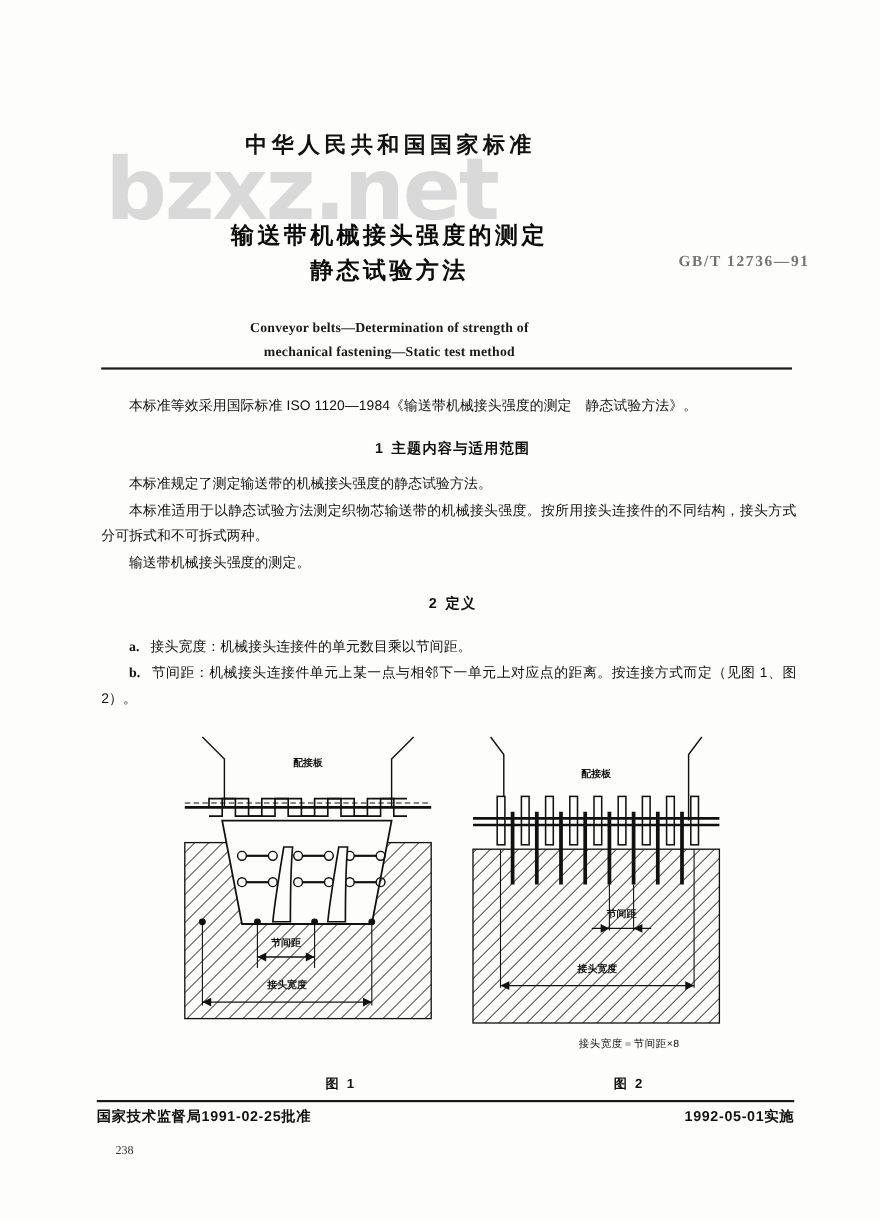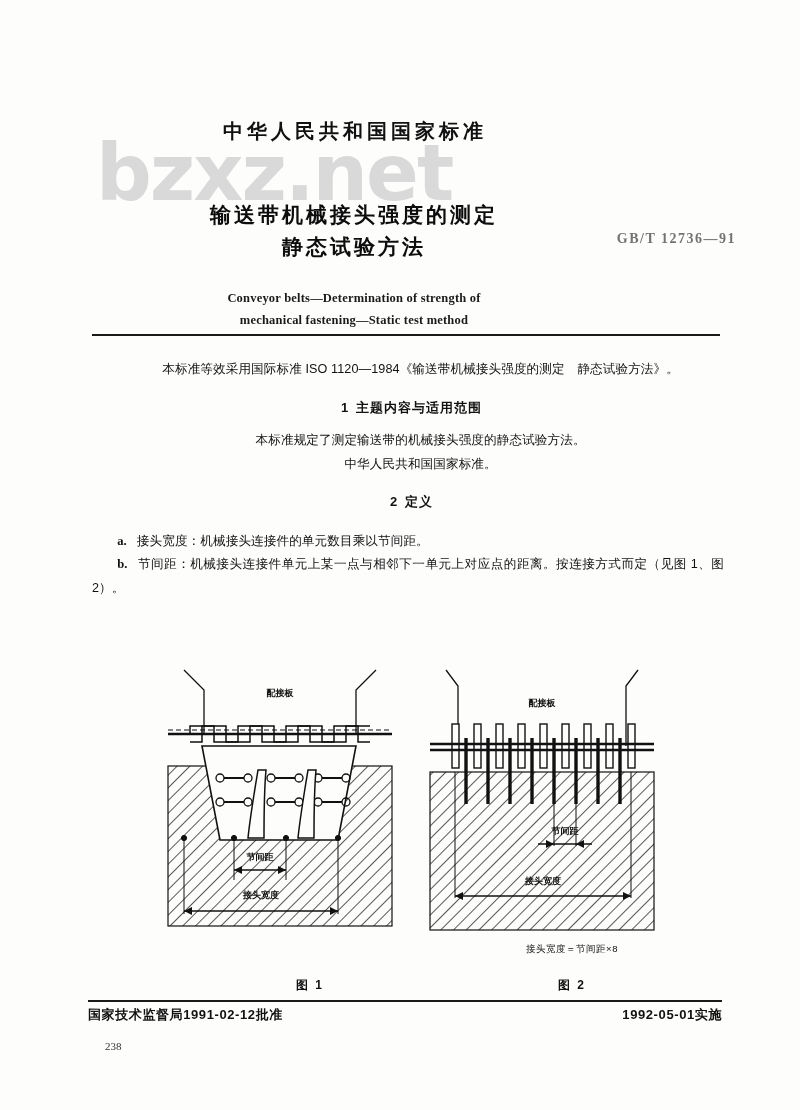--- a/index.html
+++ b/index.html
@@ -112,21 +112,20 @@
     z-index: 4;
     font-family: "Liberation Sans", sans-serif;
     font-size: 12.6px;
     line-height: 23.5px;
     color: #111;
   }
   .para {
     text-indent: 2em;
     margin: 0;
     letter-spacing: 0.1px;
-    text-align: center;
   }
   .para-flow {
     text-indent: 2em;
     margin: 0;
     letter-spacing: 0.1px;
     text-align: justify;
   }
   .sec-head {
     margin: 14px 0 10px 0;
     font-weight: 700;
@@ -256,21 +255,22 @@
 
   <div class="rule"></div>
 
   <div class="body-text">
     <p class="para">本标准等效采用国际标准 ISO 1120—1984《输送带机械接头强度的测定　静态试验方法》。</p>
 
     <div class="sec-head">
       <span class="num">1</span><span>主题内容与适用范围</span>
     </div>
     <p class="para">本标准规定了测定输送带的机械接头强度的静态试验方法。</p>
-    <p class="para">中华人民共和国国家标准。</p>
+    <p class="para-flow">本标准适用于以静态试验方法测定织物芯输送带的机械接头强度。按所用接头连接件的不同结构，接头方式分可拆式和不可拆式两种。</p>
+    <p class="para">输送带机械接头强度的测定。</p>
 
     <div class="sec-head">
       <span class="num">2</span><span>定义</span>
     </div>
     <div class="spacer-sm"></div>
     <p class="def-item"><span class="lbl">a.</span><span>接头宽度：机械接头连接件的单元数目乘以节间距。</span></p>
     <p class="def-item"><span class="lbl">b.</span><span>节间距：机械接头连接件单元上某一点与相邻下一单元上对应点的距离。按连接方式而定（见图 1、图 2）。</span></p>
   </div>
 
   <div class="figures">
@@ -435,18 +435,18 @@
         </g>
       </svg>
       <div class="fig-eq">接头宽度＝节间距×8</div>
       <div class="fig-caption">图 2</div>
     </div>
 
   </div>
 
   <div class="footer-rule"></div>
   <div class="footer">
-    <span>国家技术监督局1991-02-12批准</span>
+    <span>国家技术监督局1991-02-25批准</span>
     <span>1992-05-01实施</span>
   </div>
   <div class="page-number">238</div>
 
 </div>
 
 </body></html>

